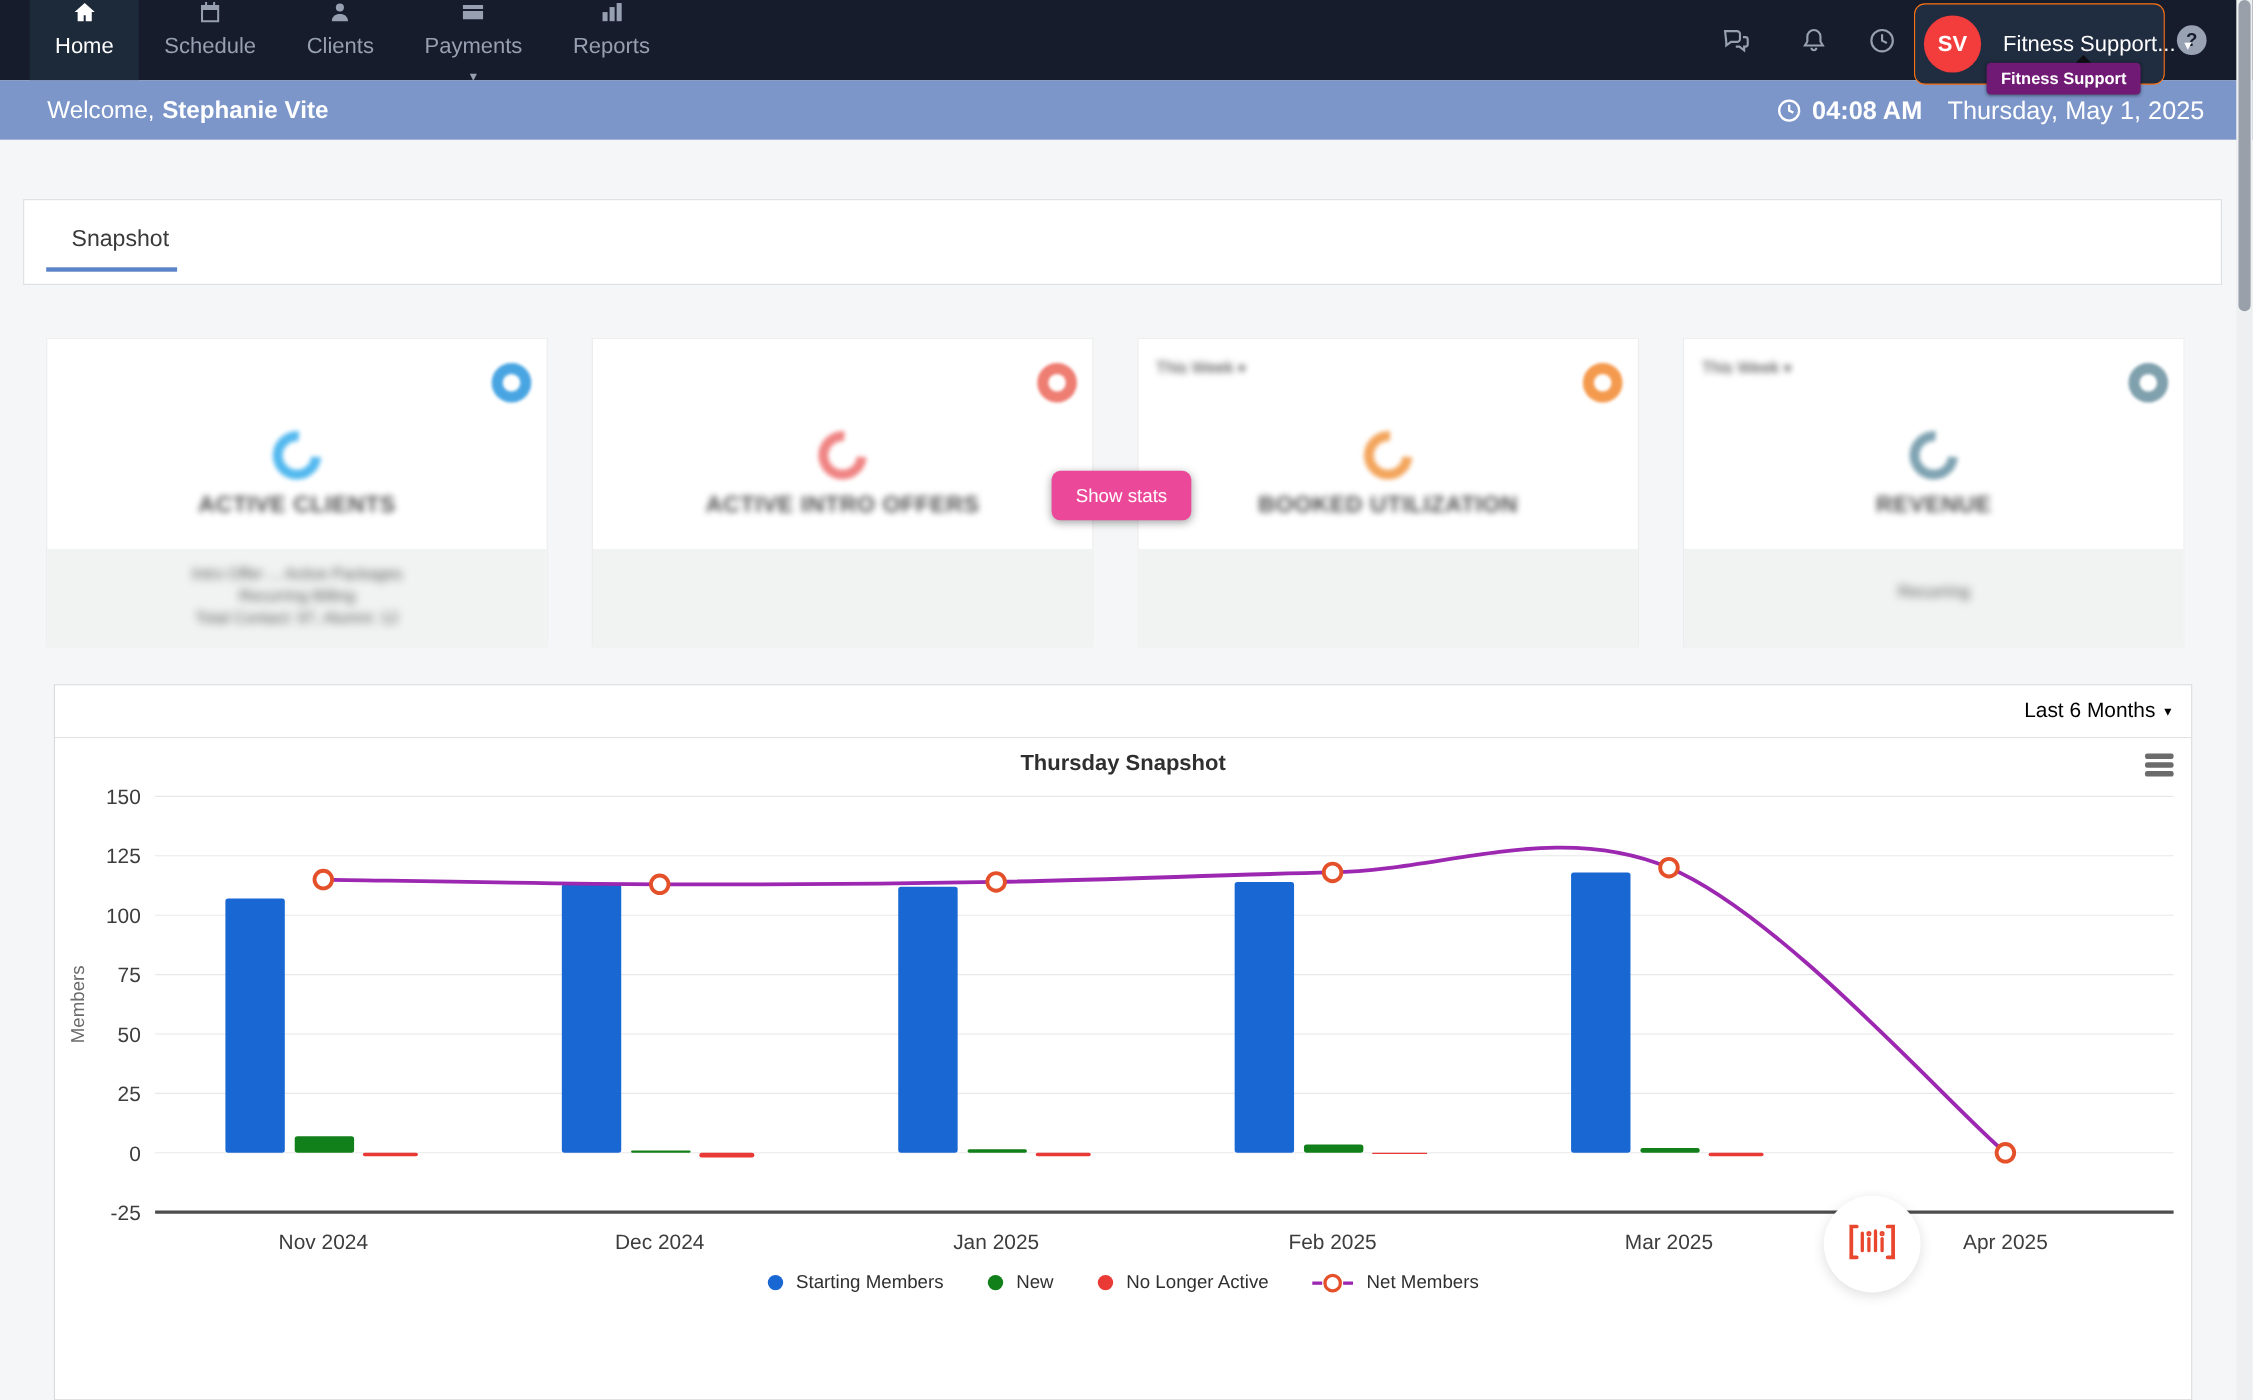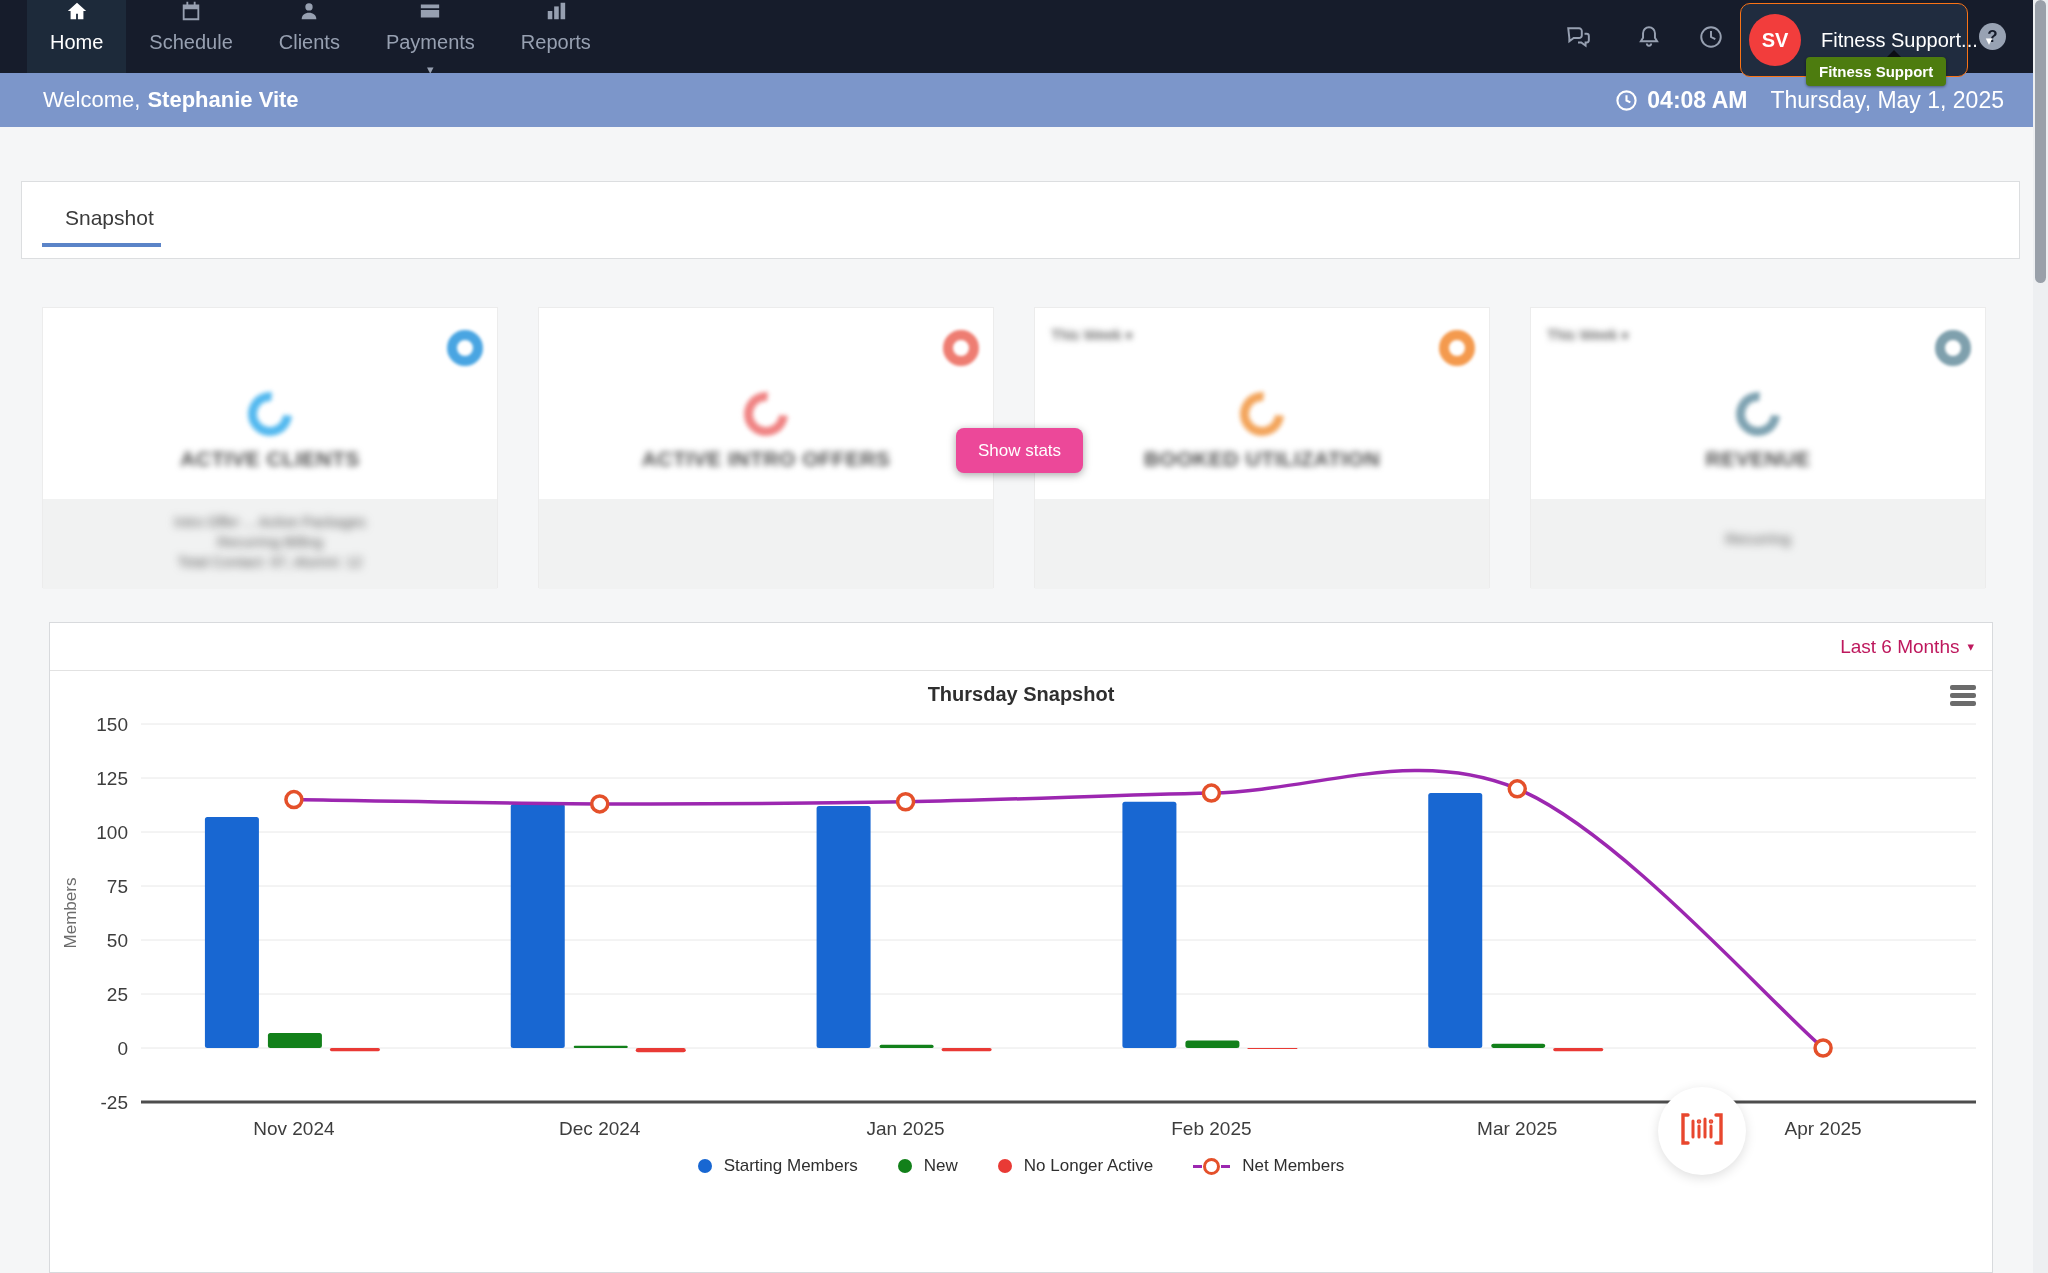--- a/index.html
+++ b/index.html
@@ -21,21 +21,21 @@
 
   .user-menu{position:absolute;left:1740px;top:3px;width:228px;height:74px;background:#202c3f;
              border:1px solid #f97316;border-radius:10px;box-sizing:border-box;display:flex;
              align-items:center;z-index:5;}
   .avatar{width:52px;height:52px;border-radius:50%;background:#f23d3c;color:#fff;font-weight:bold;
           font-size:20px;display:flex;align-items:center;justify-content:center;margin-left:8px;flex:none;}
   .user-name{color:#fff;font-size:20px;margin-left:20px;white-space:nowrap;}
   .user-caret{color:#fff;font-size:13px;margin-left:8px;}
 
   .tooltip{position:absolute;left:1806px;top:57px;height:29px;line-height:29px;padding:0 13px;
-           background:#4d7c0f;color:#fff;font-size:15px;font-weight:bold;border-radius:4px;z-index:9;
+           background:#701a75;color:#fff;font-size:15px;font-weight:bold;border-radius:4px;z-index:9;
            box-shadow:0 1px 3px rgba(0,0,0,.4);}
   .tooltip:before{content:"";position:absolute;left:58%;top:-7px;border:7px solid transparent;
                   border-bottom-color:#0c0e14;border-top:none;}
 
   
   .welcomebar{position:absolute;left:0;top:73px;width:2048px;height:54px;background:#7c96ca;color:#fff;}
   .wb-left{position:absolute;left:43px;top:0;height:54px;display:flex;align-items:center;font-size:22px;}
   .wb-left b{margin-left:7px;}
   .wb-right{position:absolute;right:44px;top:0;height:54px;display:flex;align-items:center;gap:9px;font-size:23px;}
   .wb-time{font-weight:bold;margin-right:14px;}
@@ -66,21 +66,21 @@
   .show-stats{position:absolute;left:956px;top:428px;width:127px;height:45px;background:#ec4899;
               color:#fff;font-size:17px;font-family:"Liberation Sans",sans-serif;border:none;
               border-radius:8px;box-shadow:0 2px 8px rgba(0,0,0,.35);cursor:pointer;z-index:4;}
 
   
   .chart-panel{position:absolute;left:49px;top:622px;width:1944px;height:651px;background:#fff;
                border:1px solid #d8dadd;box-sizing:border-box;}
   .range-row{position:absolute;left:0;top:0;width:100%;height:48px;border-bottom:1px solid #e2e2e2;
              box-sizing:border-box;}
   .range-select{position:absolute;right:18px;top:0;height:47px;display:flex;align-items:center;gap:8px;
-                font-size:19px;color:#be185d;cursor:pointer;text-align:center;}
+                font-size:19px;color:#000000;cursor:pointer;text-align:center;}
   .chart-title{position:absolute;left:0;top:60px;width:100%;text-align:center;font-size:20px;
                font-weight:bold;color:#2f2f2f;}
   .hamburger{position:absolute;right:16px;top:62px;width:26px;cursor:pointer;}
   .hamburger span{display:block;width:26px;height:4.5px;border-radius:2px;background:#6b6b6b;margin-bottom:3.5px;}
 
   #chart-svg{position:absolute;left:0;top:0;width:1944px;height:651px;}
   .tick{font-size:19px;fill:#3d3d3d;font-family:"Liberation Sans",sans-serif;}
   .month{font-size:19px;fill:#3d3d3d;font-family:"Liberation Sans",sans-serif;}
   .ylab{font-size:17px;fill:#6b6b6b;font-family:"Liberation Sans",sans-serif;}
 

